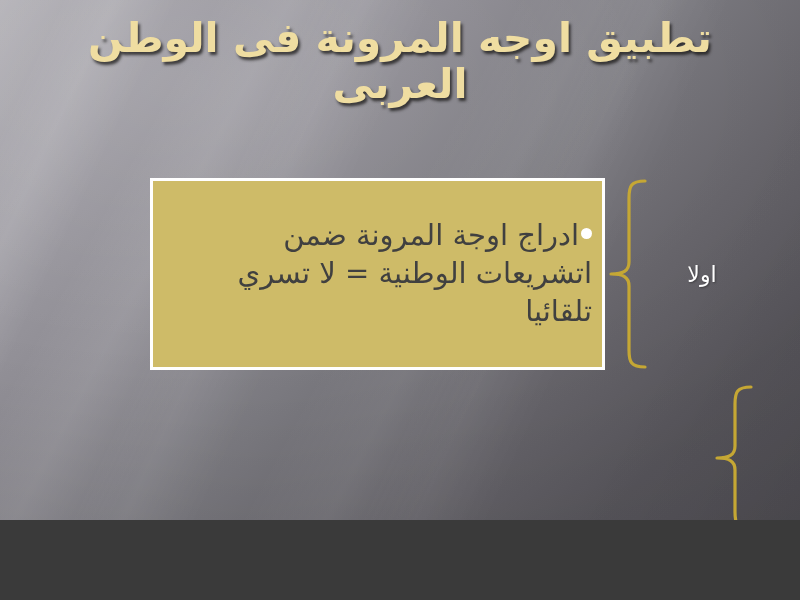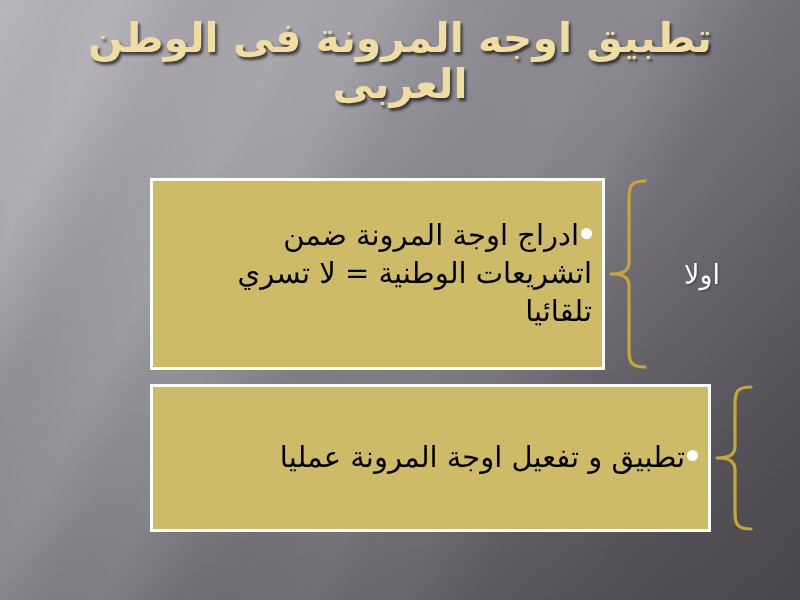--- a/index.html
+++ b/index.html
@@ -4,21 +4,21 @@
 <style>
   html, body {
     margin: 0;
     padding: 0;
     background: #3a3a3a;
   }
 
   #slide {
     position: relative;
     width: 800px;
-    height: 600px;
+    height: 520px;
     overflow: hidden;
     font-family: "DejaVu Sans", "Liberation Sans", sans-serif;
     
     background:
       linear-gradient(118deg,
         rgba(255,255,255,0.14) 0%,
         rgba(255,255,255,0.00) 12%,
         rgba(255,255,255,0.00) 20%,
         rgba(255,255,255,0.10) 27%,
         rgba(255,255,255,0.00) 36%,
@@ -84,21 +84,21 @@
 
   #row-1 { left: 150px; top: 178px; width: 605px; height: 192px; }
   #row-2 { left: 150px; top: 384px; width: 605px; height: 148px; }
 
   .row-label {
     width: 106px;
     display: flex;
     align-items: center;
     justify-content: center;
     color: #ffffff;
-    font-size: 27px;
+    font-size: 22px;
     direction: rtl;
     text-shadow: 1px 1px 2px rgba(0,0,0,0.35);
     flex: 0 0 auto;
   }
 
   .brace {
     width: 44px;
     flex: 0 0 auto;
     display: flex;
     align-items: center;
@@ -114,21 +114,21 @@
     display: flex;
     align-items: center;
     justify-content: flex-start;
     direction: rtl;
     padding: 2px 10px 2px 12px;
   }
 
   .bullet-item {
     display: block;
     width: 100%;
-    color: #000000;
+    color: #404040;
     font-family: "DejaVu Serif", "Liberation Serif", serif;
     font-size: 29px;
     line-height: 1.30;
     text-align: right;
     direction: rtl;
   }
   .bullet-item .dot {
     display: inline-block;
     width: 11px;
     height: 11px;
@@ -163,18 +163,15 @@
   </div>
 
   <div class="row" id="row-2">
 
     <div class="brace">
       <svg viewBox="0 0 44 148" preserveAspectRatio="none" aria-hidden="true">
         <path d="M40 3 C 26 3 24 8 24 20 L 24 62 C 24 71 18 74 6 74 C 18 74 24 77 24 86 L 24 128 C 24 140 26 145 40 145" fill="none" stroke="#c5a734" stroke-width="3.2" stroke-linecap="round" stroke-linejoin="round"></path>
       </svg>
     </div>
 
-    <div class="content-box">
-      <span class="bullet-item"><span class="dot"></span><span>تطبيق و تفعيل اوجة المرونة عمليا</span></span>
-    </div>
   </div>
 
 </div>
 
 </body></html>

